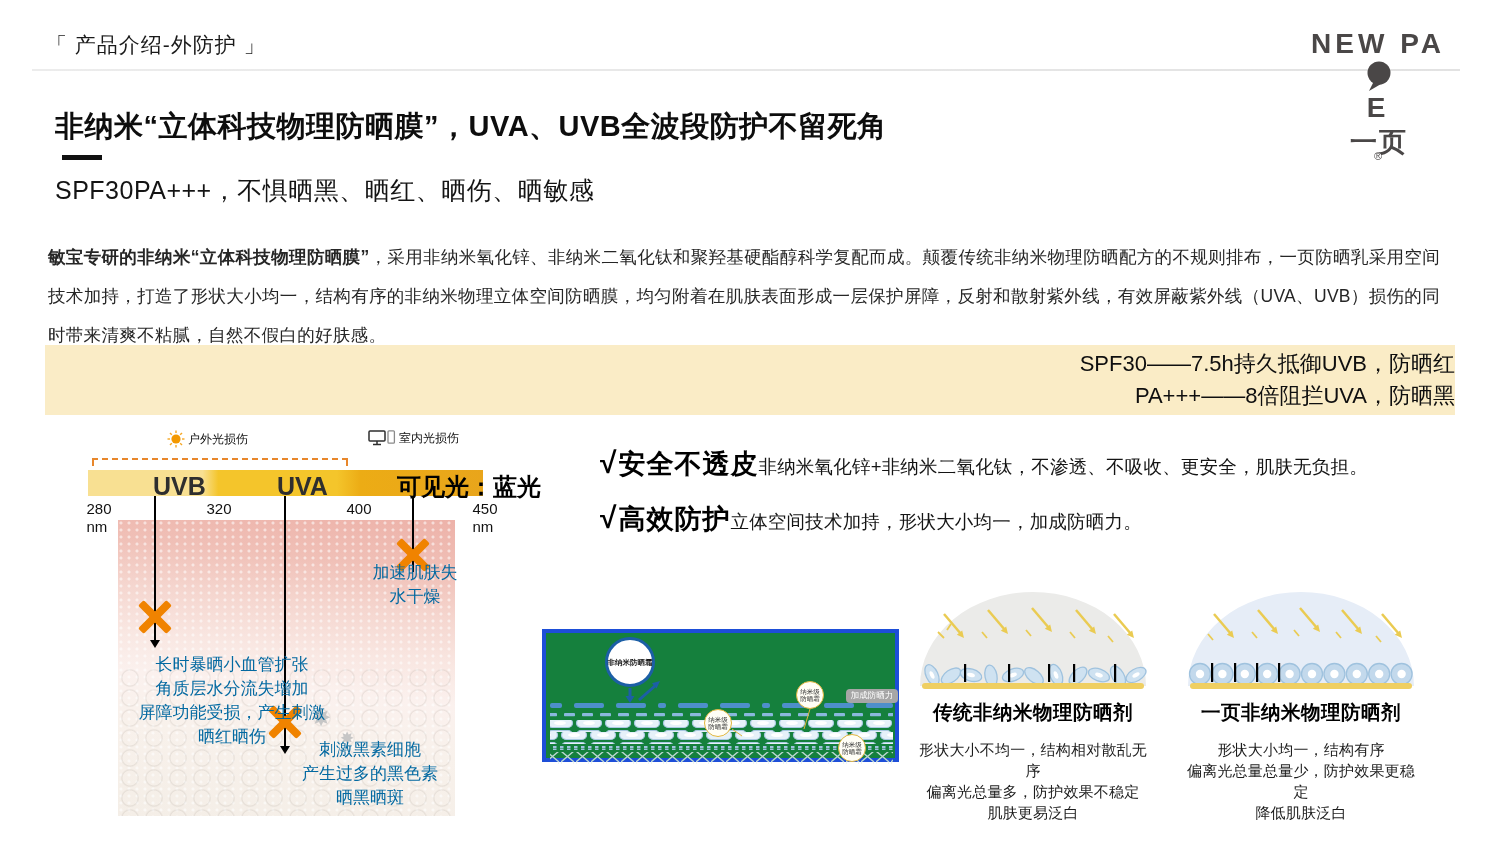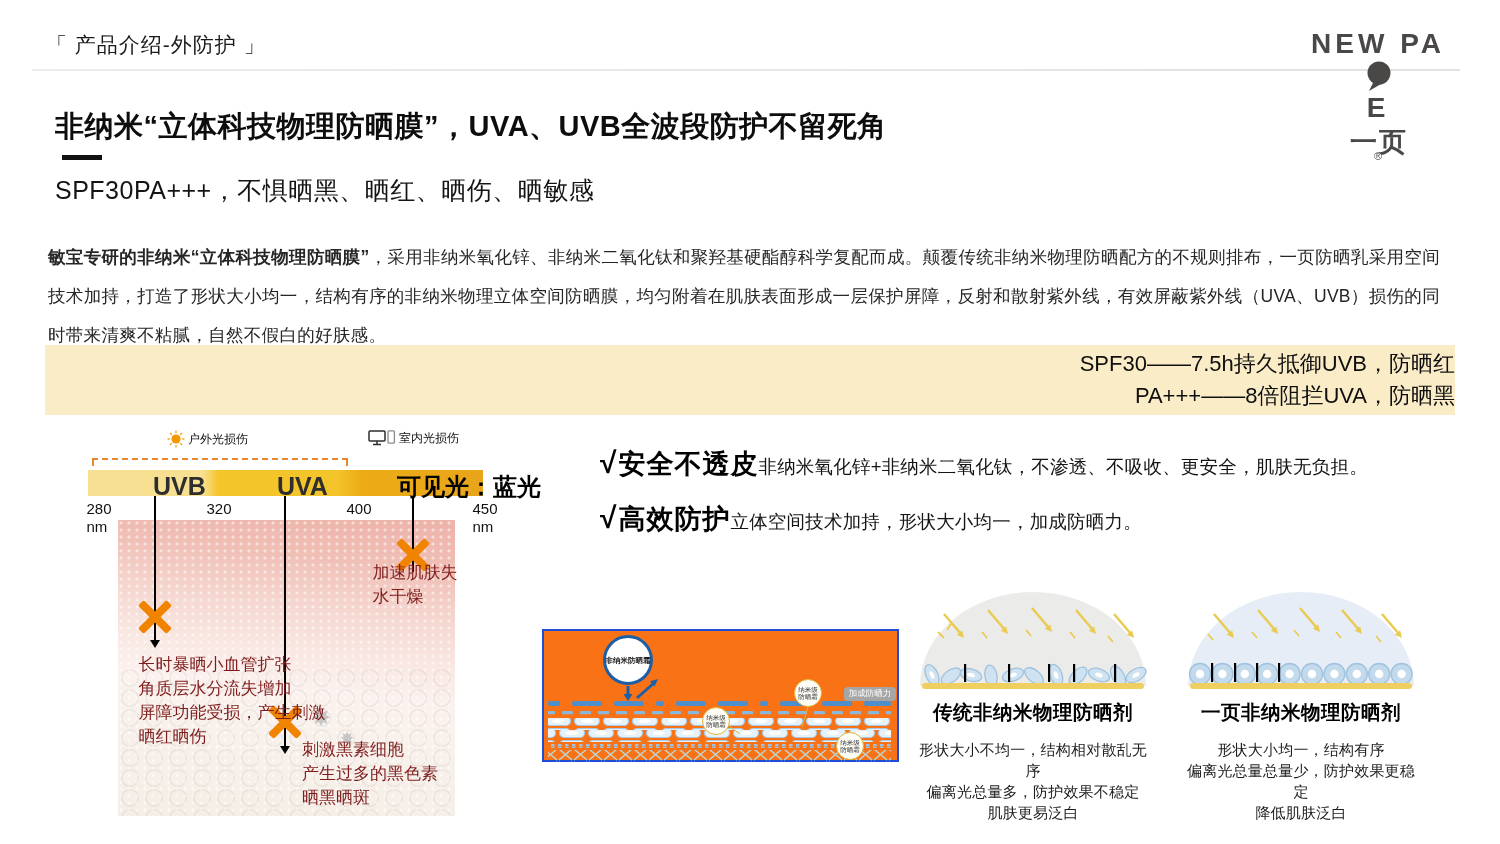--- a/index.html
+++ b/index.html
@@ -56,31 +56,31 @@
   .xmark::after { transform:rotate(-45deg); }
   .skin-img { left:33px; top:92px; width:337px; height:296px;
     background-color:#FBF5F1;
     background-image:
       radial-gradient(circle at 3px 3px, rgba(255,255,255,.55) 1px, transparent 2px),
       linear-gradient(186deg,#EDB2A9 0%,#F0C0B7 16%,#F5D6CF 30%,#F9E7E2 44%,#FBF1EE 56%,#F8F1EB 72%,#F4EEE7 100%);
     background-size:8px 7px,100% 100%; }
   .skin-cells { left:33px; top:240px; width:337px; height:148px; opacity:.7;
     background-image:radial-gradient(circle, rgba(175,165,155,0) 7px, rgba(175,165,155,.30) 8px, rgba(175,165,155,0) 9.5px);
     background-size:24px 20px; }
-  .skin-note { font-size:17px; line-height:24px; color:#7f1d1d; text-align:left; transform:translateX(-50%); }
+  .skin-note { font-size:17px; line-height:24px; color:#0369a1; text-align:center; transform:translateX(-50%); }
   .starburst { color:#C6C6C6; transform:translateX(-50%); }
 
   
   .feature { display:flex; align-items:baseline; }
   .feature .check { font-size:30px; font-weight:bold; color:#000; margin-right:2px; }
   .feature .ftitle { font-size:27px; font-weight:bold; color:#000; letter-spacing:1px; }
   .feature .fdesc { font-size:18.5px; color:#141414; letter-spacing:.2px; }
 
   
-  .membrane-box { left:542px; top:629px; width:357px; height:133px; background:#f97316; border:2px solid #1d4ed8; }
+  .membrane-box { left:542px; top:629px; width:357px; height:133px; background:#15803d; border:4px solid #1d4ed8; }
   .nano-circle { position:absolute; width:28px; height:28px; border:1.5px solid #E0B53C; border-radius:50%;
     background:#FFFEF6; display:flex; align-items:center; justify-content:center;
     font-size:6.5px; line-height:7px; text-align:center; color:#333; }
   .pore-pill { position:absolute; left:300px; top:56px; width:52px; height:14px; background:#A6A6A6;
     border-radius:4px; color:#fff; font-size:8.5px; display:flex; align-items:center; justify-content:center; }
 
   
   .dome-wrap { width:230px; text-align:center; }
   .dome-caption { font-size:19.5px; font-weight:bold; color:#000; margin-top:3px; letter-spacing:.5px; }
   .dome-desc { font-size:15px; line-height:21px; color:#1c1c1c; margin-top:13px; letter-spacing:.2px; }

